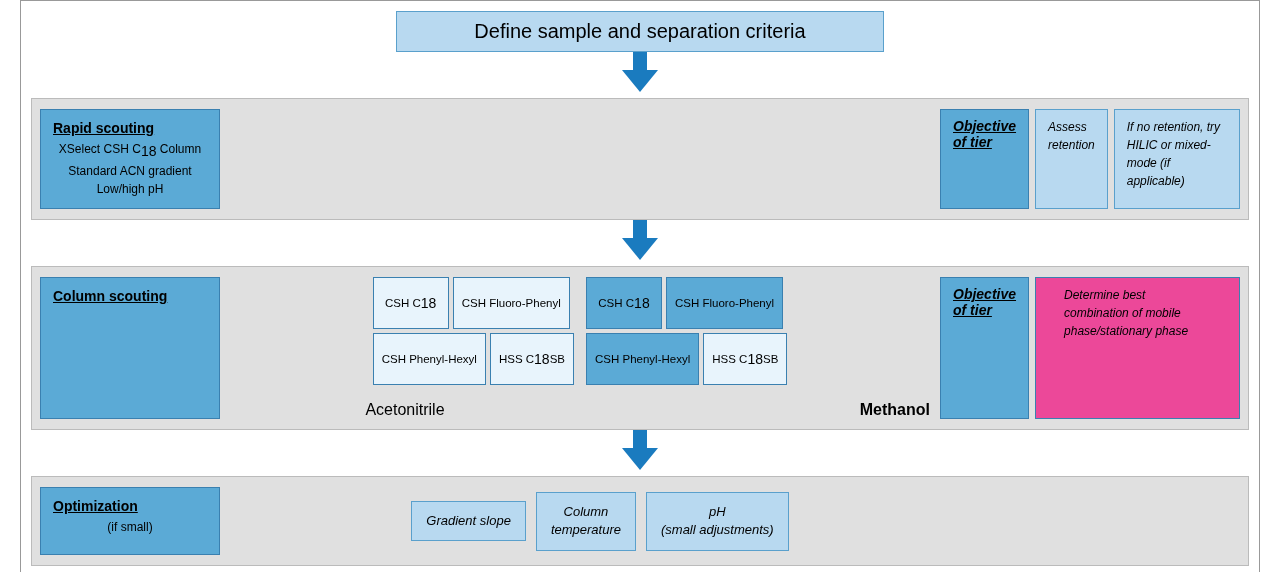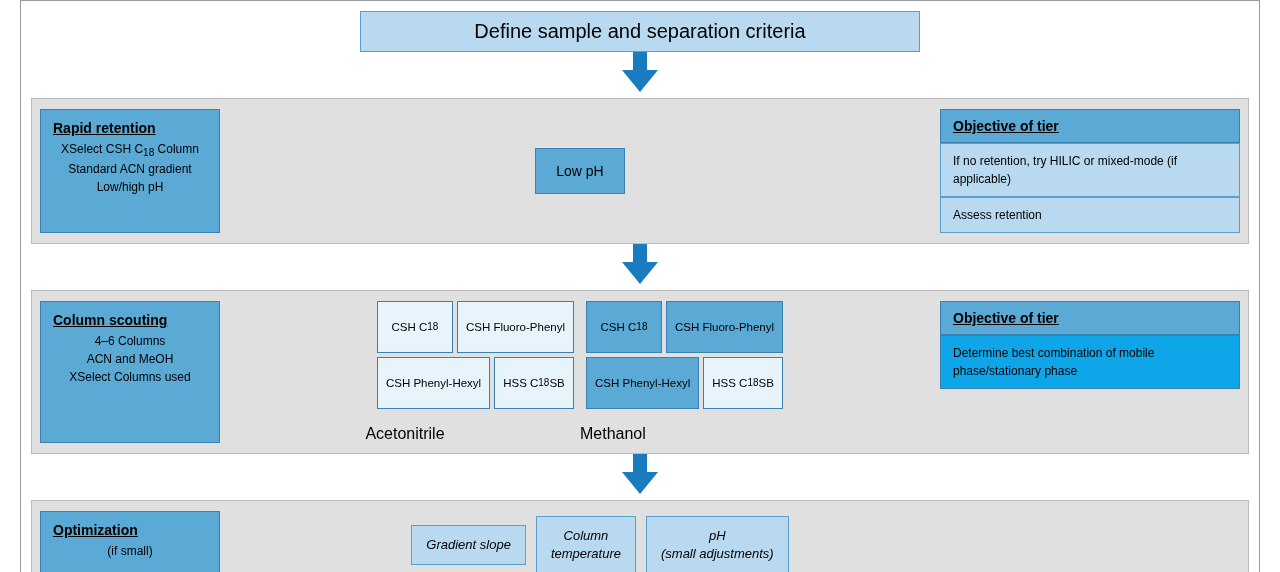--- a/index.html
+++ b/index.html
@@ -21,21 +21,21 @@
 
     
     .header-box {
       background: #b8d9f0;
       border: 1.5px solid #5aa0cc;
       text-align: center;
       padding: 8px 20px;
       font-size: 20px;
       font-weight: normal;
       color: #000;
-      width: 560px;
+      width: 488px;
       margin: 0 auto 0 auto;
     }
 
     
     .arrow-down {
       width: 0;
       height: 0;
       border-left: 18px solid transparent;
       border-right: 18px solid transparent;
       border-top: 22px solid #1a7bbf;
@@ -93,44 +93,46 @@
       flex-direction: column;
       align-items: center;
       justify-content: center;
     }
 
     
     .obj-area {
       min-width: 260px;
       max-width: 300px;
       display: flex;
-      flex-direction: column;
+      flex-direction: row;
+      gap: 6px;
       flex-shrink: 0;
+      font-style: italic;
     }
     .obj-box-title {
       background: #5baad6;
       border: 1.5px solid #3a80b0;
       padding: 8px 12px;
       font-weight: bold;
       text-decoration: underline;
       font-size: 14px;
       color: #000;
     }
     .obj-box-body {
       background: #b8d9f0;
       border: 1.5px solid #5aa0cc;
       padding: 8px 12px;
       font-size: 12px;
       color: #000;
       line-height: 1.5;
     }
     .obj-box-body-dark {
-      background: #0ea5e9;
-      border: 1.5px solid #3a80b0;
-      padding: 8px 12px;
+      background: #ec4899;
+      border: 1.5px solid #3a80b0;
+      padding: 8px 28px;
       font-size: 12px;
       color: #000;
       line-height: 1.5;
     }
 
     
     .ph-boxes {
       display: flex;
       gap: 10px;
     }
@@ -193,96 +195,93 @@
       width: 100%;
       font-size: 16px;
       margin-top: 16px;
     }
     .grid-label-left {
       flex: 1;
       text-align: center;
     }
     .grid-label-right {
       flex: 1;
-      text-align: left;
+      text-align: right;
+      font-weight: bold;
     }
 
     
     .opt-boxes {
       display: flex;
       gap: 10px;
       align-items: center;
       font-style: italic;
     }
     .opt-box {
       background: #b8d9f0;
       border: 1.5px solid #5aa0cc;
       padding: 10px 14px;
       font-size: 13px;
       color: #000;
       text-align: center;
       line-height: 1.4;
     }
 
-    sub { font-size: 10px; vertical-align: sub; }
+    sub { font-size: 14px; vertical-align: sub; }
   </style>
 </head>
 <body>
 
 <div class="diagram">
 
   <div style="display:flex; justify-content:center; margin-bottom:0;">
     <div class="header-box">Define sample and separation criteria</div>
   </div>
 
   <div class="arrow-wrapper">
     <div class="arrow-shaft" style="height:18px;"></div>
     <div class="arrow-down"></div>
   </div>
 
   <div class="tier-row">
 
     <div class="info-box">
-      <div class="title">Rapid retention</div>
+      <div class="title">Rapid scouting</div>
       <div class="body">
         XSelect CSH C<sub>18</sub> Column<br>Standard ACN gradient<br>Low/high pH
       </div>
     </div>
 
     <div class="center-area">
       <div class="ph-boxes">
-        <div class="ph-box">Low pH</div>
       </div>
     </div>
 
     <div class="obj-area">
       <div class="obj-box-title">
         <span>Objective of tier</span>
       </div>
       <div class="obj-box-body">
+        <span>Assess retention</span>
+      </div>
+      <div class="obj-box-body">
         <span>If no retention, try HILIC or mixed-mode (if applicable)</span>
-      </div>
-      <div class="obj-box-body">
-        <span>Assess retention</span>
       </div>
     </div>
   </div>
 
   <div class="arrow-wrapper">
     <div class="arrow-shaft" style="height:18px;"></div>
     <div class="arrow-down"></div>
   </div>
 
   <div class="tier-row" style="min-height:150px;">
 
     <div class="info-box">
       <div class="title">Column scouting</div>
-      <div class="body">
-        4–6 Columns<br>ACN and MeOH<br>XSelect Columns used
-      </div>
     </div>
 
     <div class="center-area">
       <div class="column-grid-wrapper">
         <div class="column-grids">
 
           <div class="col-group">
             <div class="col-group-row">
               <div class="col-cell col-cell-light">CSH C<sub>18</sub></div>
               <div class="col-cell col-cell-light">CSH Fluoro-Phenyl</div>

